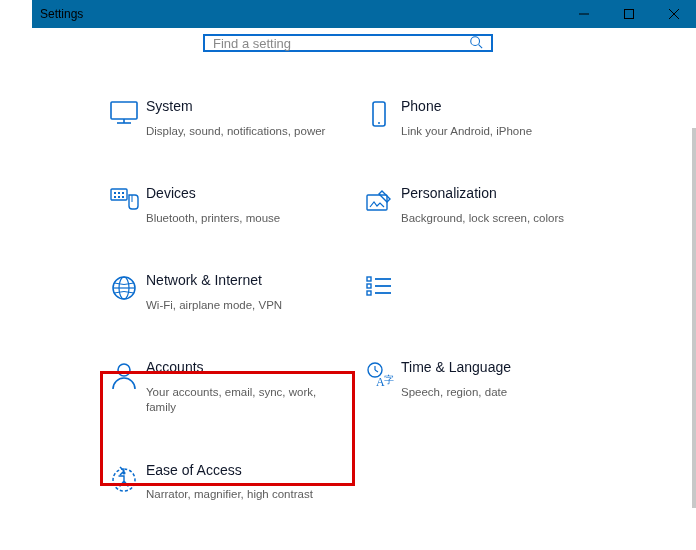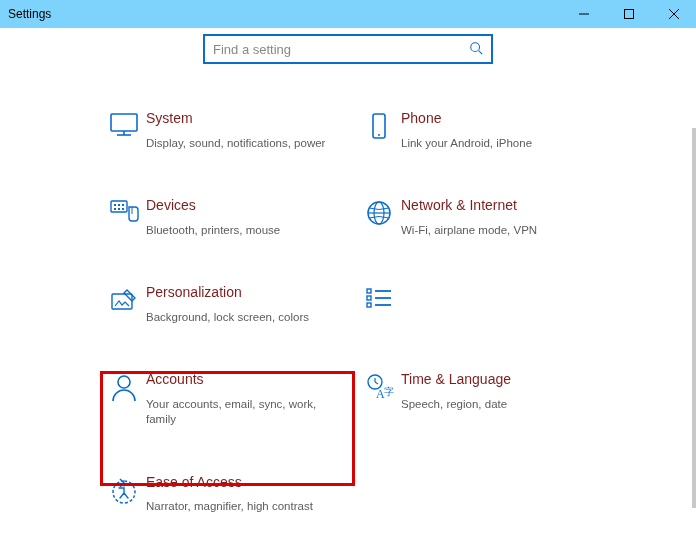--- a/index.html
+++ b/index.html
@@ -12,21 +12,22 @@
     position: relative;
     color: #000;
   }
   .titlebar {
     height: 28px;
     display: flex;
     align-items: center;
     justify-content: space-between;
     padding: 0 0 0 8px;
     font-size: 12px;
-    background: #7dd3fc;
+    background: #0369a1;
+    margin-left: 32px;
   }
   .titlebar .title { font-size: 12px; color: #000; }
   .win-controls { display: flex; height: 100%; }
   .win-btn {
     width: 45px;
     display: flex;
     align-items: center;
     justify-content: center;
     font-size: 12px;
     color: #000;
@@ -37,21 +38,21 @@
     padding-top: 6px;
     height: calc(100% - 28px);
   }
   .search-wrap {
     display: flex;
     justify-content: center;
     margin-bottom: 40px;
   }
   .search-box {
     width: 290px;
-    height: 30px;
+    height: 18px;
     border: 2px solid #0a6cce;
     display: flex;
     align-items: center;
     padding: 0 8px;
     position: relative;
     background: #fff;
   }
   .search-input {
     border: none;
     outline: none;
@@ -84,21 +85,21 @@
     width: 44px;
     min-width: 44px;
     display: flex;
     align-items: flex-start;
     justify-content: center;
     padding-top: 2px;
   }
   .tile .txt { flex: 1; padding-right: 6px; }
   .tile .ttl {
     font-size: 14px;
-    color: #7f1d1d;
+    color: #0f172a;
     line-height: 1.25;
     margin-bottom: 2px;
   }
   .tile .sub {
     font-size: 11.5px;
     color: #5c5c5c;
     line-height: 1.35;
     margin-top: 8px;
   }
   .ic svg { display: block; }
@@ -203,45 +204,45 @@
           </svg>
       </div>
       <div class="txt">
         <div class="ttl">Devices</div>
         <div class="sub">Bluetooth, printers, mouse</div>
       </div>
     </div>
 
     <div class="tile">
       <div class="ic">
+        <svg width="30" height="28" viewBox="0 0 30 28">
+            <rect x="3" y="8" width="20" height="15" rx="1" fill="none" stroke="#0a6cce" stroke-width="1.4"></rect>
+            <path d="M18 4 l8 8 l-3 3 l-8 -8 z" fill="none" stroke="#0a6cce" stroke-width="1.4"></path>
+            <path d="M6 20 l4 -5 l3 4 l3 -3 l4 4" fill="none" stroke="#0a6cce" stroke-width="1.2"></path>
+          </svg>
+      </div>
+      <div class="txt">
+        <div class="ttl">Personalization</div>
+        <div class="sub">Background, lock screen, colors</div>
+      </div>
+    </div>
+
+    <div class="tile">
+      <div class="ic">
         <svg width="28" height="28" viewBox="0 0 28 28">
             <circle cx="14" cy="14" r="11" fill="none" stroke="#0a6cce" stroke-width="1.5"></circle>
             <ellipse cx="14" cy="14" rx="5" ry="11" fill="none" stroke="#0a6cce" stroke-width="1.2"></ellipse>
             <line x1="3" y1="14" x2="25" y2="14" stroke="#0a6cce" stroke-width="1.2"></line>
             <path d="M4 9 Q14 12 24 9" fill="none" stroke="#0a6cce" stroke-width="1"></path>
             <path d="M4 19 Q14 16 24 19" fill="none" stroke="#0a6cce" stroke-width="1"></path>
           </svg>
       </div>
       <div class="txt">
         <div class="ttl">Network &amp; Internet</div>
         <div class="sub">Wi-Fi, airplane mode, VPN</div>
-      </div>
-    </div>
-
-    <div class="tile">
-      <div class="ic">
-        <svg width="30" height="28" viewBox="0 0 30 28">
-            <rect x="3" y="8" width="20" height="15" rx="1" fill="none" stroke="#0a6cce" stroke-width="1.4"></rect>
-            <path d="M18 4 l8 8 l-3 3 l-8 -8 z" fill="none" stroke="#0a6cce" stroke-width="1.4"></path>
-            <path d="M6 20 l4 -5 l3 4 l3 -3 l4 4" fill="none" stroke="#0a6cce" stroke-width="1.2"></path>
-          </svg>
-      </div>
-      <div class="txt">
-        <div class="ttl">Personalization</div>
-        <div class="sub">Background, lock screen, colors</div>
       </div>
     </div>
 
     <div class="tile">
       <div class="ic">
         <svg width="28" height="24" viewBox="0 0 28 24">
             <rect x="2" y="3" width="4" height="4" fill="none" stroke="#0a6cce" stroke-width="1.4"></rect>
             <rect x="2" y="10" width="4" height="4" fill="none" stroke="#0a6cce" stroke-width="1.4"></rect>
             <rect x="2" y="17" width="4" height="4" fill="none" stroke="#0a6cce" stroke-width="1.4"></rect>
             <line x1="10" y1="5" x2="26" y2="5" stroke="#0a6cce" stroke-width="1.8"></line>

